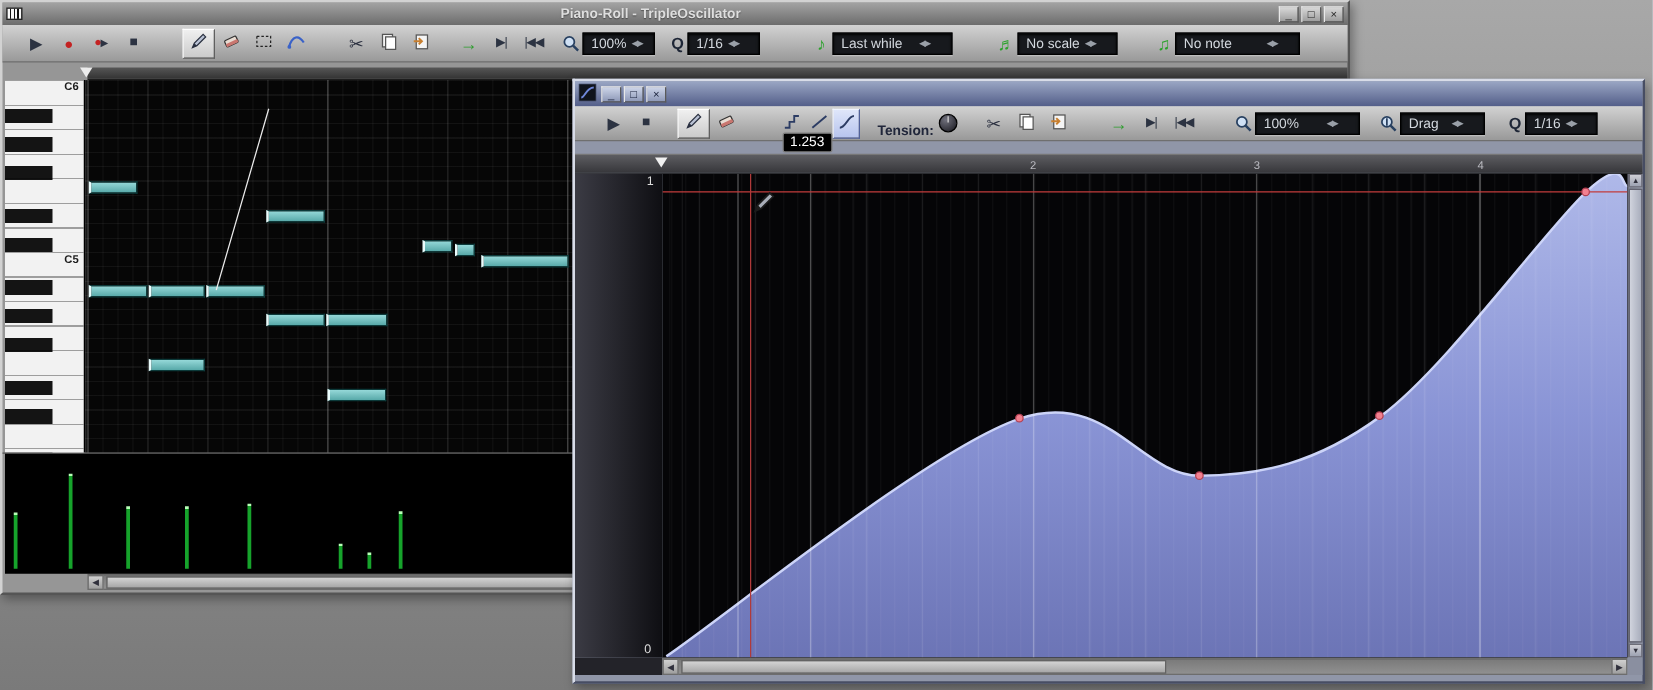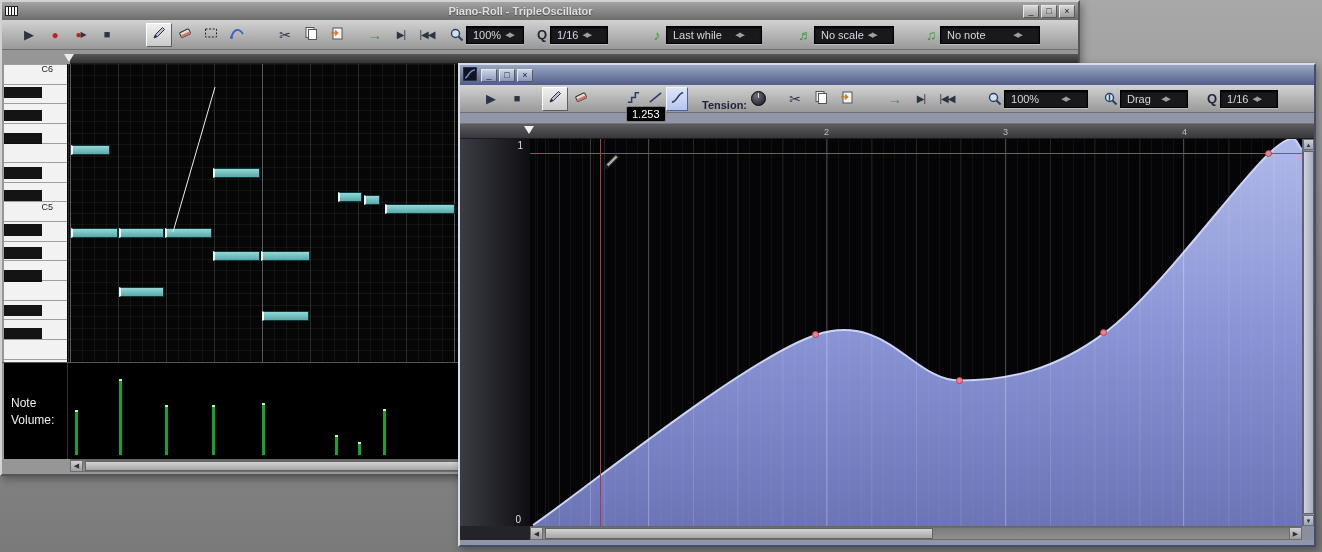--- a/index.html
+++ b/index.html
@@ -70,21 +70,21 @@
   .pr-keys{width:64px;flex:none;position:relative;background:#f2f2f2;border-right:1px solid #000;overflow:hidden;}
   .pr-keys::before{content:"";position:absolute;left:0;top:0;width:38px;height:100%;
     background:repeating-linear-gradient(180deg,
       transparent 0 22.9px,#141414 22.9px 34.4px,
       transparent 34.4px 45.8px,#141414 45.8px 57.3px,
       transparent 57.3px 68.8px,#141414 68.8px 80.2px,
       transparent 80.2px 103.1px,#141414 103.1px 114.6px,
       transparent 114.6px 126.1px,#141414 126.1px 137.5px);}
   .pr-keys::after{content:"";position:absolute;inset:0;
     background:repeating-linear-gradient(180deg,rgba(0,0,0,.35) 0 1px,transparent 1px 19.64px);}
-  .keylabel{position:absolute;right:14px;font-size:9px;font-weight:normal;color:#1c1c1c;z-index:2;padding-left:24px;}
+  .keylabel{position:absolute;right:4px;font-size:9px;font-weight:bold;color:#1c1c1c;z-index:2;padding-left:24px;}
   .pr-grid{flex:1;position:relative;background:#060606;overflow:hidden;
     background-image:
       repeating-linear-gradient(90deg,rgba(255,255,255,.22) 0 1px,transparent 1px 192px),
       repeating-linear-gradient(90deg,rgba(255,255,255,.10) 0 1px,transparent 1px 48px),
       repeating-linear-gradient(90deg,rgba(255,255,255,.05) 0 1px,transparent 1px 12px),
       repeating-linear-gradient(180deg,rgba(255,255,255,.05) 0 1px,transparent 1px 11.46px);
     background-position:2px 0,2px 0,2px 0,0 0;}
   .notes-layer{position:absolute;inset:0;}
   .note{position:absolute;height:10px;background:linear-gradient(180deg,#95d8d8,#58a9a9);
         border:1px solid #0c3a3a;border-left:2px solid #eafcfc;}
@@ -289,24 +289,20 @@
             <div class="note" style="left: 51px; top: 223px; width: 45px;"></div>
             <div class="note" style="left: 194px; top: 247px; width: 47px;"></div>
           </div>
         <svg class="detune-svg">
           <line id="detune-line" stroke="#ececec" stroke-width="1" x1="105" y1="168" x2="147" y2="23"></line>
         </svg>
       </div>
     </div>
 
     <div class="pr-vel">
-      <div class="pr-vel-label">
-        <span>Note</span>
-        <span>Volume:</span>
-      </div>
       <div class="pr-vel-bars" id="pr-vel-bars">
           <div class="vbar" style="left: 7px; height: 45px;"></div>
           <div class="vbar" style="left: 51px; height: 76px;"></div>
           <div class="vbar" style="left: 97px; height: 50px;"></div>
           <div class="vbar" style="left: 144px; height: 50px;"></div>
           <div class="vbar" style="left: 194px; height: 52px;"></div>
           <div class="vbar" style="left: 267px; height: 20px;"></div>
           <div class="vbar" style="left: 290px; height: 13px;"></div>
           <div class="vbar" style="left: 315px; height: 46px;"></div>
         </div>

